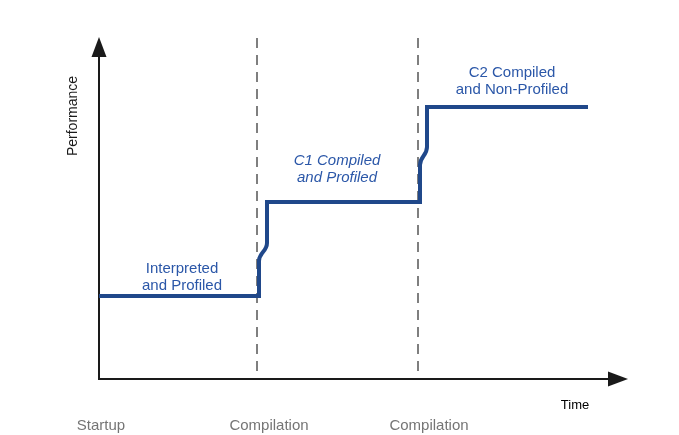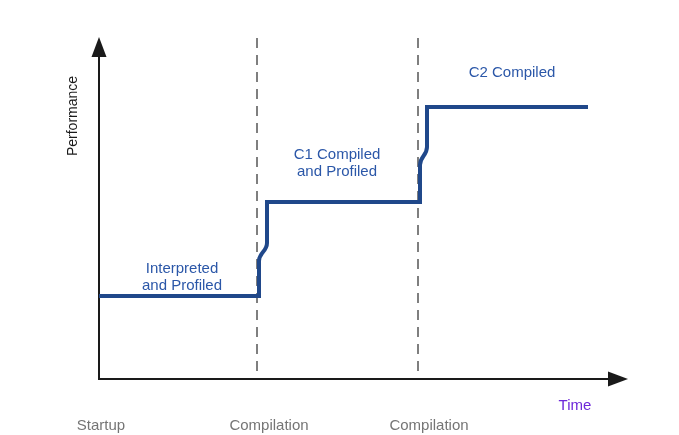--- a/index.html
+++ b/index.html
@@ -33,22 +33,22 @@
     line-height: 17px;
     font-weight: 400;
   }
   .tick-label {
     color: #757575;
     font-size: 15px;
     line-height: 16px;
     margin-top: 20px;
   }
   .time-label {
-    color: #6d28d9;
-    font-size: 15px;
+    color: #000000;
+    font-size: 13px;
     line-height: 16px;
   }
   .y-axis-label {
     position: absolute;
     left: 22px;
     top: 108px;
     width: 100px;
     height: 16px;
     text-align: center;
     color: #1a1a1a;
@@ -84,23 +84,23 @@
              L 420 165
              C 420 156.5 427 155.5 427 147
              L 427 107
              L 588 107" fill="none" stroke="#20488a" stroke-width="4" stroke-miterlimit="4"></path>
   </svg>
 
   <div class="y-axis-label">Performance</div>
 
   <div class="label phase-label" style="left:107px; top:250px; width:150px;margin-top:9px;"><span>Interpreted</span><br><span>and Profiled</span></div>
 
-  <div class="label phase-label" style="left:262px; top:145px; width:150px;"><span>C1 Compiled</span><br><span>and Profiled</span></div>
+  <div class="label phase-label" style="left:262px; top:151px; width:150px;font-style:italic;"><span>C1 Compiled</span><br><span>and Profiled</span></div>
 
-  <div class="label phase-label" style="left:427px; top:63px; width:170px;"><span>C2 Compiled</span><br></div>
+  <div class="label phase-label" style="left:427px; top:63px; width:170px;"><span>C2 Compiled</span><br><span>and Non-Profiled</span></div>
 
   <div class="label tick-label" style="left:41px; top:397px; width:120px;">Startup</div>
   <div class="label tick-label" style="left:209px; top:397px; width:120px;">Compilation</div>
   <div class="label tick-label" style="left:369px; top:397px; width:120px;">Compilation</div>
 
   <div class="label time-label" style="left:535px; top:397px; width:80px;">Time</div>
 
 </div>
 
 </body></html>

